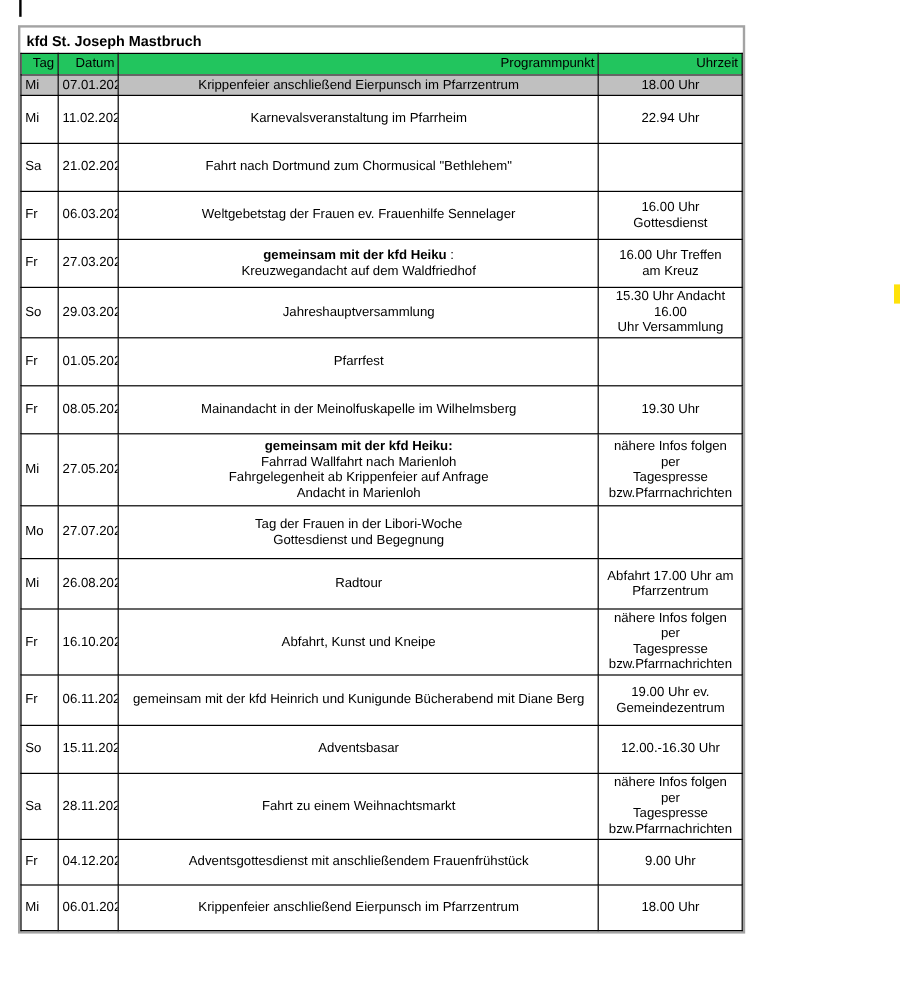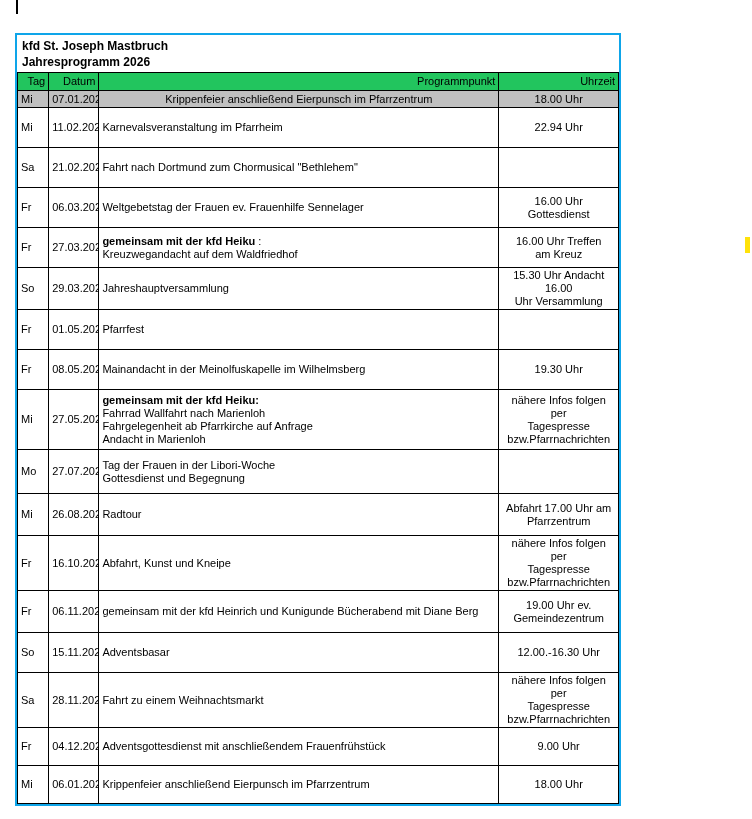--- a/index.html
+++ b/index.html
@@ -31,23 +31,23 @@
   .yellow-marker {
     position: absolute;
     left: 745px;
     top: 237px;
     width: 5px;
     height: 16px;
   }
   .doc-frame {
     position: absolute;
     left: 15px;
-    top: 33px;
+    top: 21px;
     width: 602px;
-    border: 2px solid #0ea5e9;
+    border: 2px solid #a3a3a3;
     background: #ffffff;
     box-sizing: content-box;
   }
   .title-block {
     padding: 3px 4px 2px 5px;
   }
   .title-line {
     font-size: 12px;
     line-height: 16px;
     font-weight: bold;
@@ -73,21 +73,21 @@
     text-align: right;
     height: 15px;
   }
   col.c-day  { width: 31px; }
   col.c-date { width: 50px; }
   col.c-prog { width: 398px; }
   col.c-time { width: 119px; }
   td.day, td.date {
   }
   td.prog {
-    text-align: left;
+    text-align: center;
     padding-left: 4px;
   }
   td.prog.center {
     text-align: center;
   }
   td.time {
     text-align: center;
   }
   tr.shaded td {
     background: #c0c0c0;
@@ -102,21 +102,20 @@
 <div class="page">
 
   <div class="edge-artifact"></div>
 
   <div class="yellow-marker" style="background: rgb(255, 226, 10);"></div>
 
   <div class="doc-frame">
 
     <div class="title-block">
       <div class="title-line">kfd St. Joseph Mastbruch</div>
-      <div class="title-line">Jahresprogramm 2026</div>
     </div>
 
     <table class="program">
       <colgroup>
         <col class="c-day">
         <col class="c-date">
         <col class="c-prog">
         <col class="c-time">
       </colgroup>
       <thead>
@@ -207,21 +206,21 @@
             <td class="time">
               <div>19.30 Uhr</div>
             </td>
           </tr>
           <tr style="height: 60px;">
             <td class="day">Mi</td>
             <td class="date">27.05.2026</td>
             <td class="prog">
               <div><span class="bi">gemeinsam mit der kfd Heiku:</span></div>
               <div><span>Fahrrad Wallfahrt nach Marienloh</span></div>
-              <div><span>Fahrgelegenheit ab Pfarrkirche auf Anfrage</span></div>
+              <div><span>Fahrgelegenheit ab Krippenfeier auf Anfrage</span></div>
               <div><span>Andacht in Marienloh</span></div>
             </td>
             <td class="time">
               <div>nähere Infos folgen per</div>
               <div>Tagespresse</div>
               <div>bzw.Pfarrnachrichten</div>
             </td>
           </tr>
           <tr style="height: 44px;">
             <td class="day">Mo</td>

